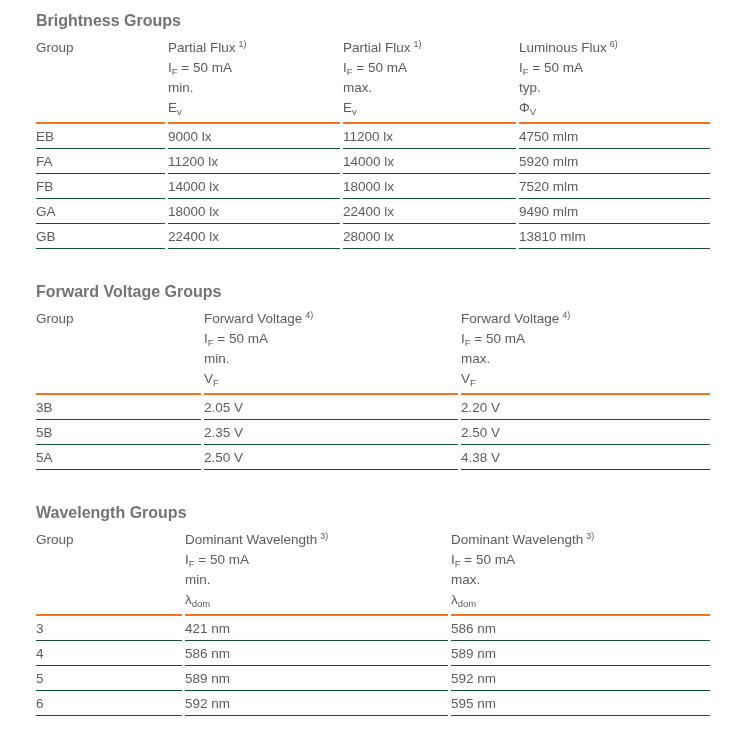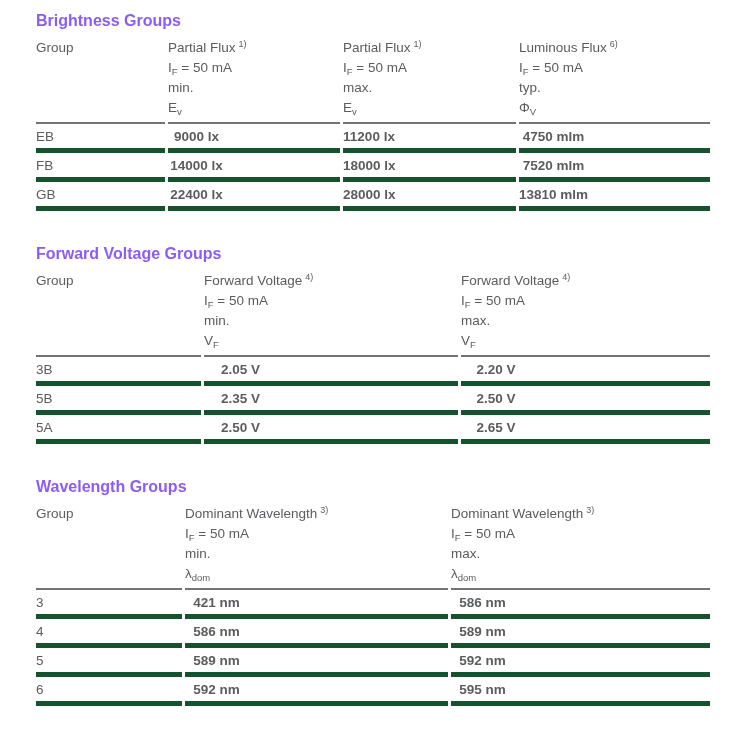--- a/index.html
+++ b/index.html
@@ -18,34 +18,34 @@
     padding: 12px 32px 0 36px;
   }
   .section {
     margin-bottom: 34px;
   }
   h2.section-title {
     margin: 0 0 8px 0;
     font-size: 16px;
     line-height: 18px;
     font-weight: bold;
-    color: #8b5cf6;
+    color: #737373;
   }
   table.ds {
     table-layout: fixed;
     width: 680px;
     border-collapse: separate;
     border-spacing: 3px 0;
     margin-left: -3px;
     font-size: 13.5px;
   }
   thead td {
     vertical-align: top;
     padding: 0 0 4px 0;
-    border-bottom: 2px solid #737373;
+    border-bottom: 2px solid #f97316;
   }
   .hl {
     line-height: 20px;
     white-space: nowrap;
   }
   .fn {
     font-size: 9px;
     line-height: 0;
     position: relative;
     top: -5px;
@@ -53,25 +53,25 @@
   }
   .sb {
     font-size: 9.5px;
     line-height: 0;
     position: relative;
     top: 3px;
   }
   tbody td {
     height: 24px;
     vertical-align: middle;
-    border-bottom: 5px solid #14532d;
+    border-bottom: 1px solid #14532d;
     padding: 0;
     white-space: nowrap;
   }
-  td.vc { text-align: center; font-weight: bold; }
+  td.vc { text-align: left; }
   
   .t1 td.n2 { padding-right: 115px; }
   .t1 td.n3 { padding-right: 121px; }
   .t1 td.n4 { padding-right: 122px; }
   .t2 td.n2 { padding-right: 181px; }
   .t2 td.n3 { padding-right: 179px; }
   .t3 td.n2 { padding-right: 200px; }
   .t3 td.n3 { padding-right: 196px; }
 </style>
 </head>
@@ -114,24 +114,36 @@
         </tr>
       </thead>
       <tbody>
         <tr>
           <td class="gc">EB</td>
           <td class="vc n2">9000 lx</td>
           <td class="vc n3">11200 lx</td>
           <td class="vc n4">4750 mlm</td>
         </tr>
         <tr>
+          <td class="gc">FA</td>
+          <td class="vc n2">11200 lx</td>
+          <td class="vc n3">14000 lx</td>
+          <td class="vc n4">5920 mlm</td>
+        </tr>
+        <tr>
           <td class="gc">FB</td>
           <td class="vc n2">14000 lx</td>
           <td class="vc n3">18000 lx</td>
           <td class="vc n4">7520 mlm</td>
+        </tr>
+        <tr>
+          <td class="gc">GA</td>
+          <td class="vc n2">18000 lx</td>
+          <td class="vc n3">22400 lx</td>
+          <td class="vc n4">9490 mlm</td>
         </tr>
         <tr>
           <td class="gc">GB</td>
           <td class="vc n2">22400 lx</td>
           <td class="vc n3">28000 lx</td>
           <td class="vc n4">13810 mlm</td>
         </tr>
       </tbody>
     </table>
   </div>
@@ -170,21 +182,21 @@
           <td class="vc n3">2.20 V</td>
         </tr>
         <tr>
           <td class="gc">5B</td>
           <td class="vc n2">2.35 V</td>
           <td class="vc n3">2.50 V</td>
         </tr>
         <tr>
           <td class="gc">5A</td>
           <td class="vc n2">2.50 V</td>
-          <td class="vc n3">2.65 V</td>
+          <td class="vc n3">4.38 V</td>
         </tr>
       </tbody>
     </table>
   </div>
 
   <div class="section">
     <h2 class="section-title">Wavelength Groups</h2>
     <table class="ds t3">
       <colgroup>
         <col style="width:146px">

